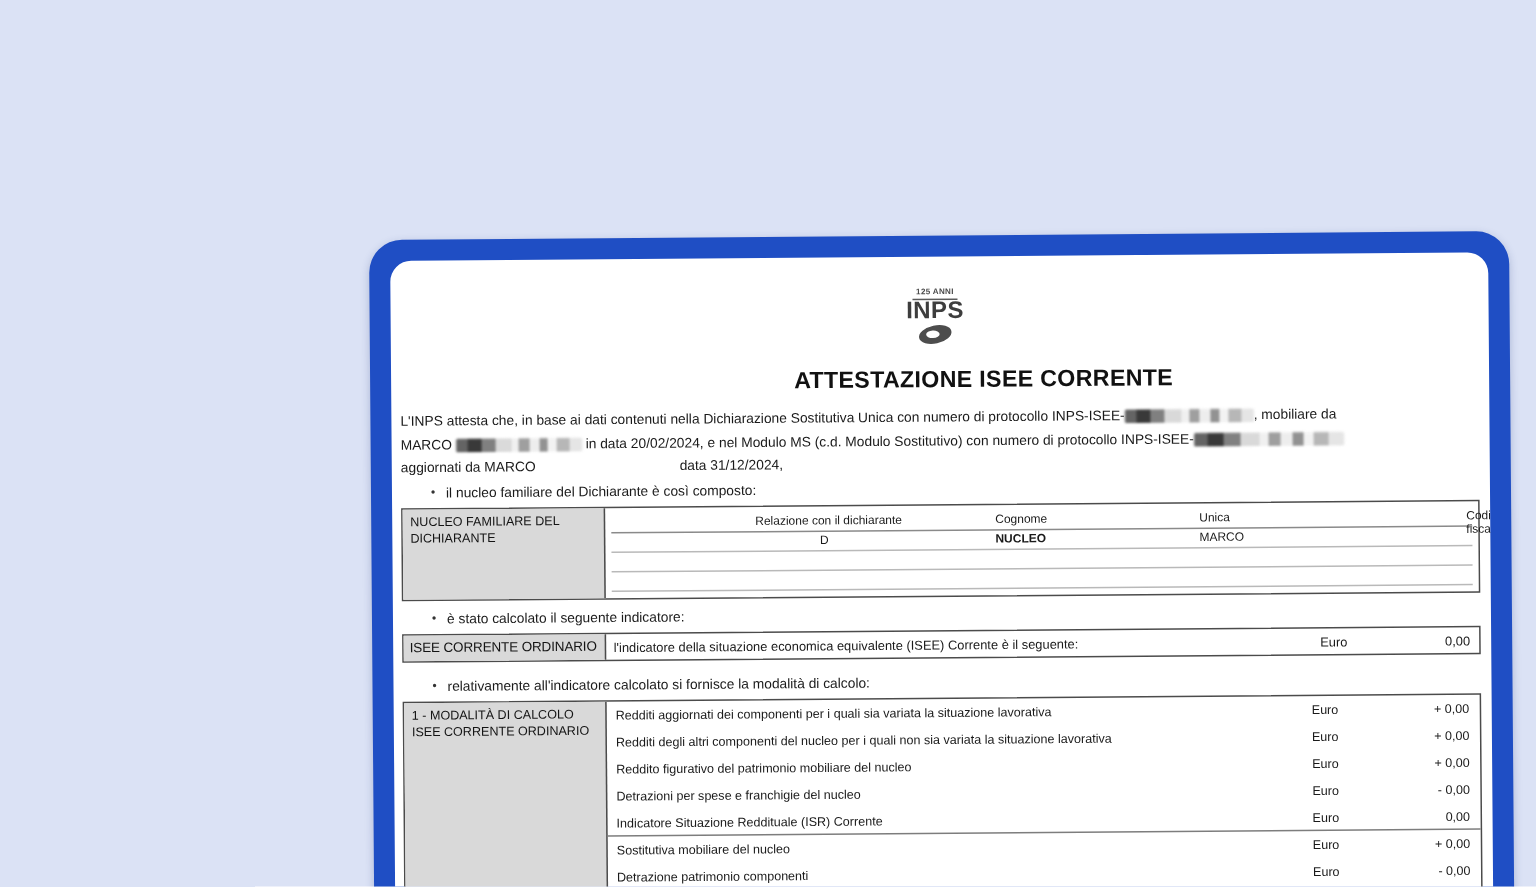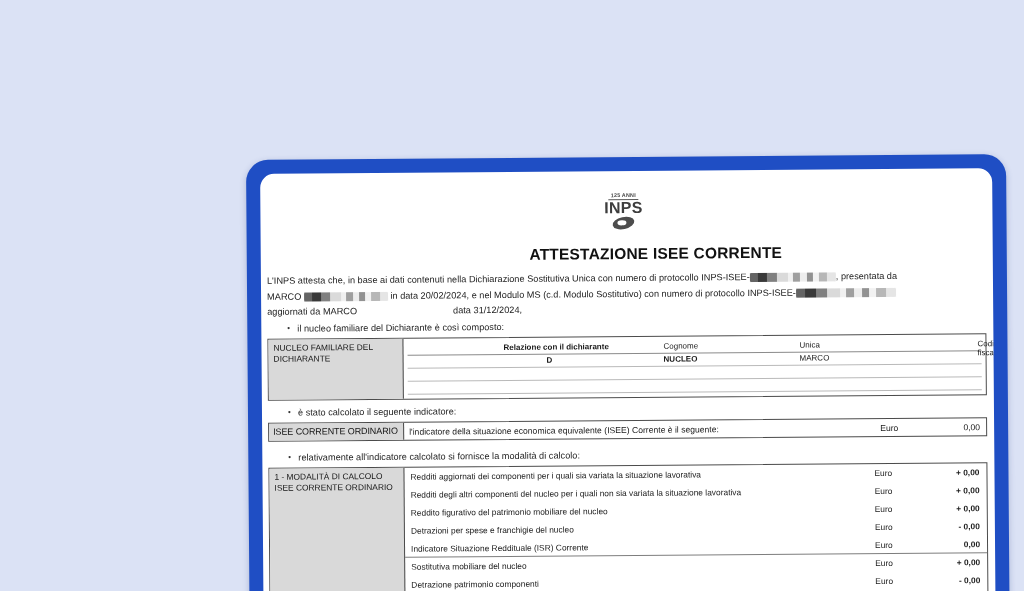--- a/index.html
+++ b/index.html
@@ -123,21 +123,21 @@
   #nucleo-table{left:6px;top:165px;width:719px;height:62px;}
   #nucleo-table .lbl{width:135px;}
   .nuc-grid{position:absolute;inset:0;}
   .nuc-row{
     position:absolute;left:4px;right:4px;height:12px;
     border-bottom:1px solid #b9b9b9;
     font-size:8px;color:#1a1a1a;
   }
   .nuc-row.head{border-bottom:1px solid #8a8a8a;}
   .nuc-row span{position:absolute;top:1px;}
-  .c-rel{left:96px;font-weight:bold;}
+  .c-rel{left:96px;}
   .c-cog{left:256px;}
   .c-nom{left:392px;}
   .c-cf{left:570px;}
   .nuc-row .c-cog.val{font-weight:bold;}
   .nuc-row .c-rel.val{left:139px;}
 
   
   #isee-row{left:6px;top:249px;width:719px;height:19px;}
   #isee-row .lbl{
     width:135px;font-size:9px;line-height:17px;padding:0 0 0 4px;
@@ -150,21 +150,21 @@
 
   
   #calc-table{left:6px;top:294px;width:719px;height:165px;}
   #calc-table .lbl{width:135px;font-size:8.4px;line-height:10.5px;}
   .calc-row{
     position:relative;height:18px;box-sizing:border-box;
     font-size:8.4px;color:#1a1a1a;
   }
   .calc-row .desc{position:absolute;left:6px;top:4px;}
   .calc-row .cur{position:absolute;left:470px;top:4px;}
-  .calc-row .amt{position:absolute;right:7px;top:4px;text-align:left;font-weight:bold;}
+  .calc-row .amt{position:absolute;right:7px;top:4px;text-align:left;}
   .calc-row.subtotal{border-bottom:1px solid #7d7d7d;}
 </style>
 </head>
 <body>
 
 <div class="stage">
   <div class="frame-wrap">
     <div class="frame"></div>
     <div class="page">
       <div class="page-inner">
@@ -173,21 +173,21 @@
           <div class="anni">125 ANNI</div>
           <div class="rule"></div>
           <div class="mark">INPS</div>
           <div class="oval"></div>
         </div>
 
         <div class="doc-title">ATTESTAZIONE ISEE CORRENTE</div>
 
         <div class="para">
           <div class="ln">
-            <span>L'INPS attesta che, in base ai dati contenuti nella Dichiarazione Sostitutiva Unica con numero di protocollo INPS-ISEE-</span><span class="redact r1"></span><span>, presentata da</span>
+            <span>L'INPS attesta che, in base ai dati contenuti nella Dichiarazione Sostitutiva Unica con numero di protocollo INPS-ISEE-</span><span class="redact r1"></span><span>, mobiliare da</span>
           </div>
           <div class="ln">
             <span>MARCO</span> <span class="redact r2"></span> <span>in data 20/02/2024, e nel Modulo MS (c.d. Modulo Sostitutivo) con numero di protocollo INPS-ISEE-</span><span class="redact r3"></span>
           </div>
           <div class="ln">
             <span>aggiornati da MARCO</span><span class="gapwide"></span><span>data 31/12/2024,</span>
           </div>
         </div>
 
         <div class="bullet" style="left:26px;top:150px;">

